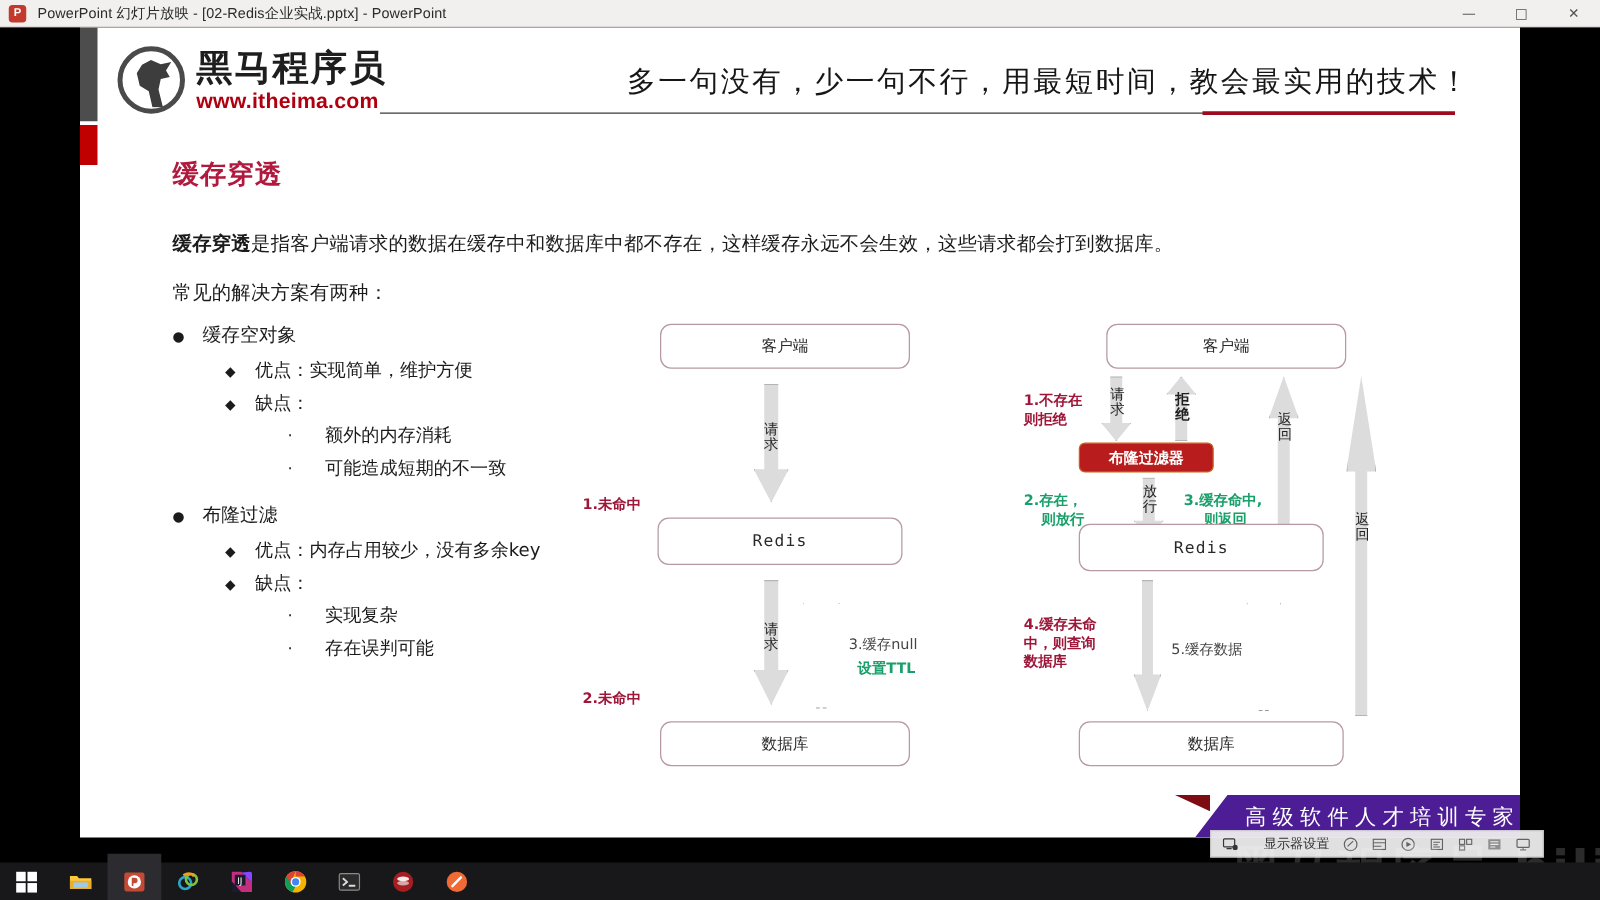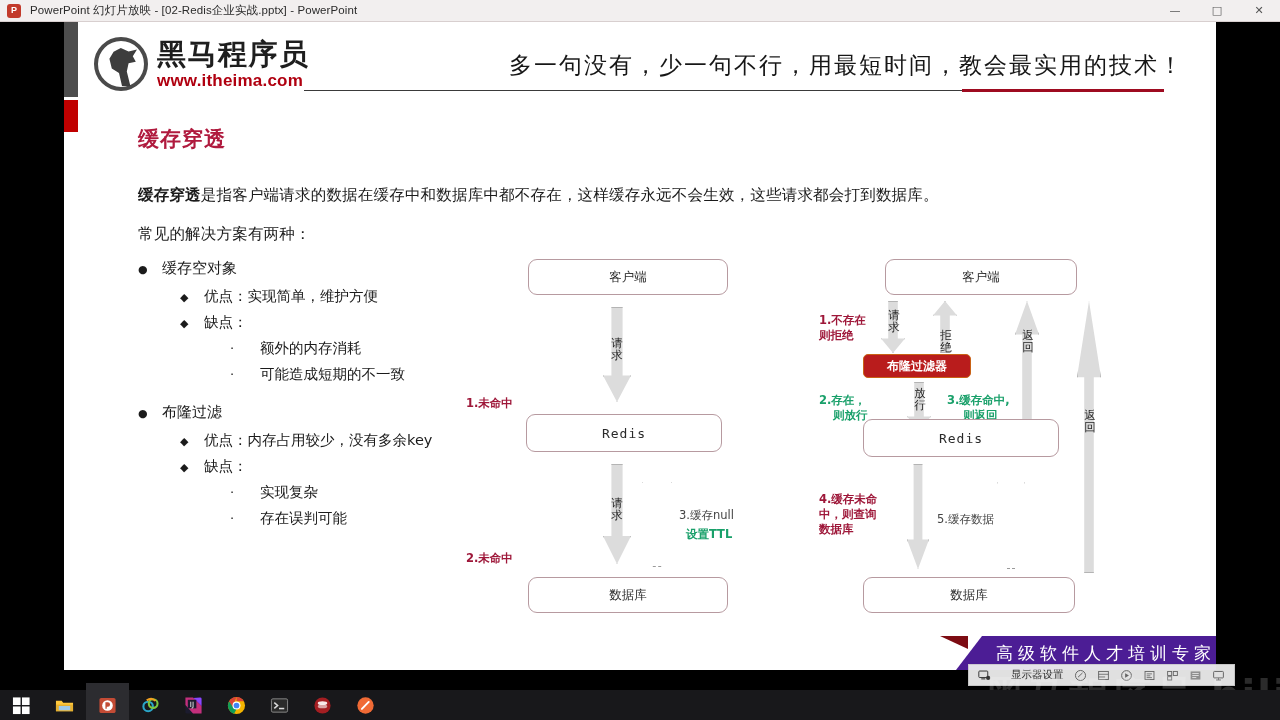--- a/index.html
+++ b/index.html
@@ -78,21 +78,21 @@
     font-size: 29px; font-weight: bold; color: #1e1e1e; letter-spacing: 1.5px;
     font-family: "DejaVu Sans", sans-serif;
   }
   #logo-url {
     font-size: 17px; font-weight: bold; color: #b00010; letter-spacing: .2px;
     margin-top: 3px; font-family: "Liberation Sans", sans-serif;
   }
 
   #slogan {
     position: absolute; left: 430px; top: 28px; width: 690px;
-    text-align: right;
+    text-align: center;
     font-family: "DejaVu Serif", "Liberation Serif", serif;
     font-size: 23px; color: #161616; letter-spacing: 2px; white-space: nowrap;
   }
   #slogan-rule {
     position: absolute; left: 240px; top: 68px; width: 860px; height: 0;
     border-top: 1.5px solid #3a3a3a;
   }
   #slogan-rule-red {
     position: absolute; left: 898px; top: 67px; width: 202px; height: 3px;
     background: #9e0b20;
@@ -359,21 +359,21 @@
     <div class="diagram" id="diag-right">
 
       <div class="node" style="left:66px; top:0px; width:192px; height:36px;">
         <span>客户端</span>
       </div>
 
       <div class="arrow arrow-down" style="left:62px; top:42px; width:24px; height:52px;"></div>
       <div class="arrow-lbl" style="left:68px; top:50px;"><span>请求</span></div>
 
       <div class="arrow arrow-up" style="left:114px; top:42px; width:24px; height:52px;"></div>
-      <div class="arrow-lbl" style="left:120px; top:70px;"><span>拒绝</span></div>
+      <div class="arrow-lbl" style="left:120px; top:54px;font-weight:bold;"><span>拒绝</span></div>
 
       <div class="step red" style="left:0px; top:54px; line-height:1.3;">
         <div><span>1.不存在</span></div>
         <div><span>则拒绝</span></div>
       </div>
 
       <div class="node orange" style="left:44px; top:95px; width:108px; height:24px;">
         <span>布隆过滤器</span>
       </div>
 

